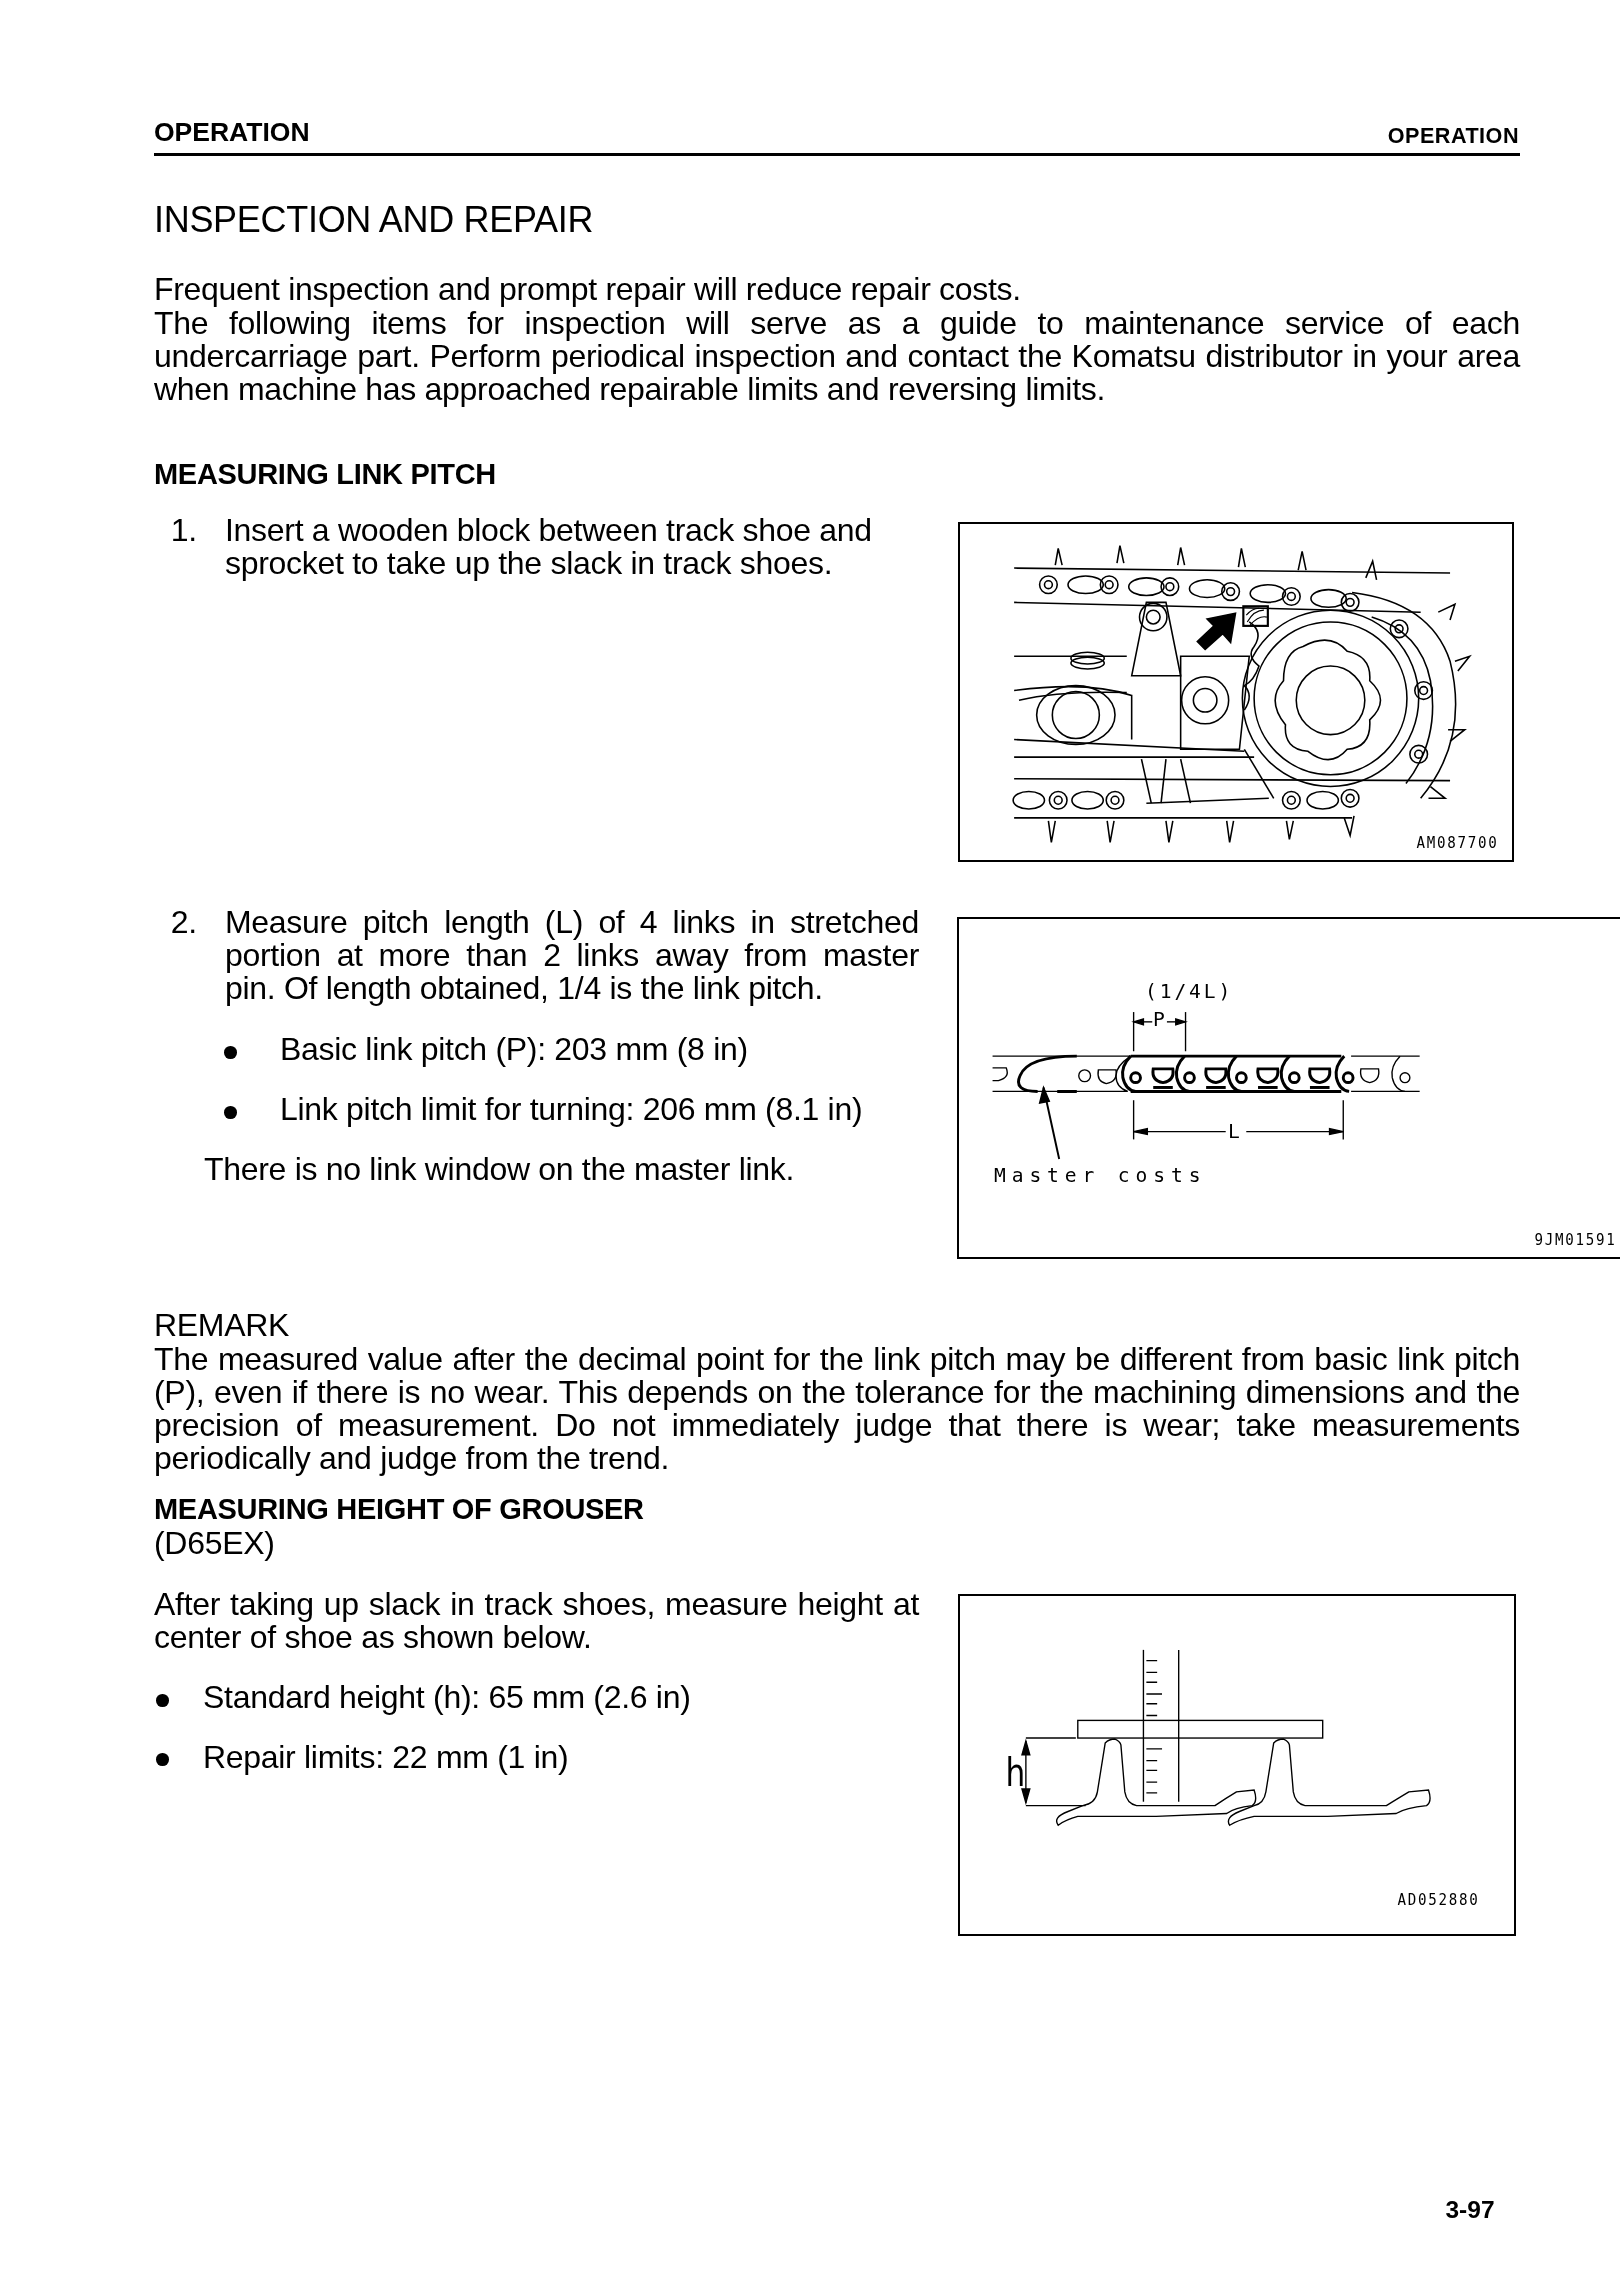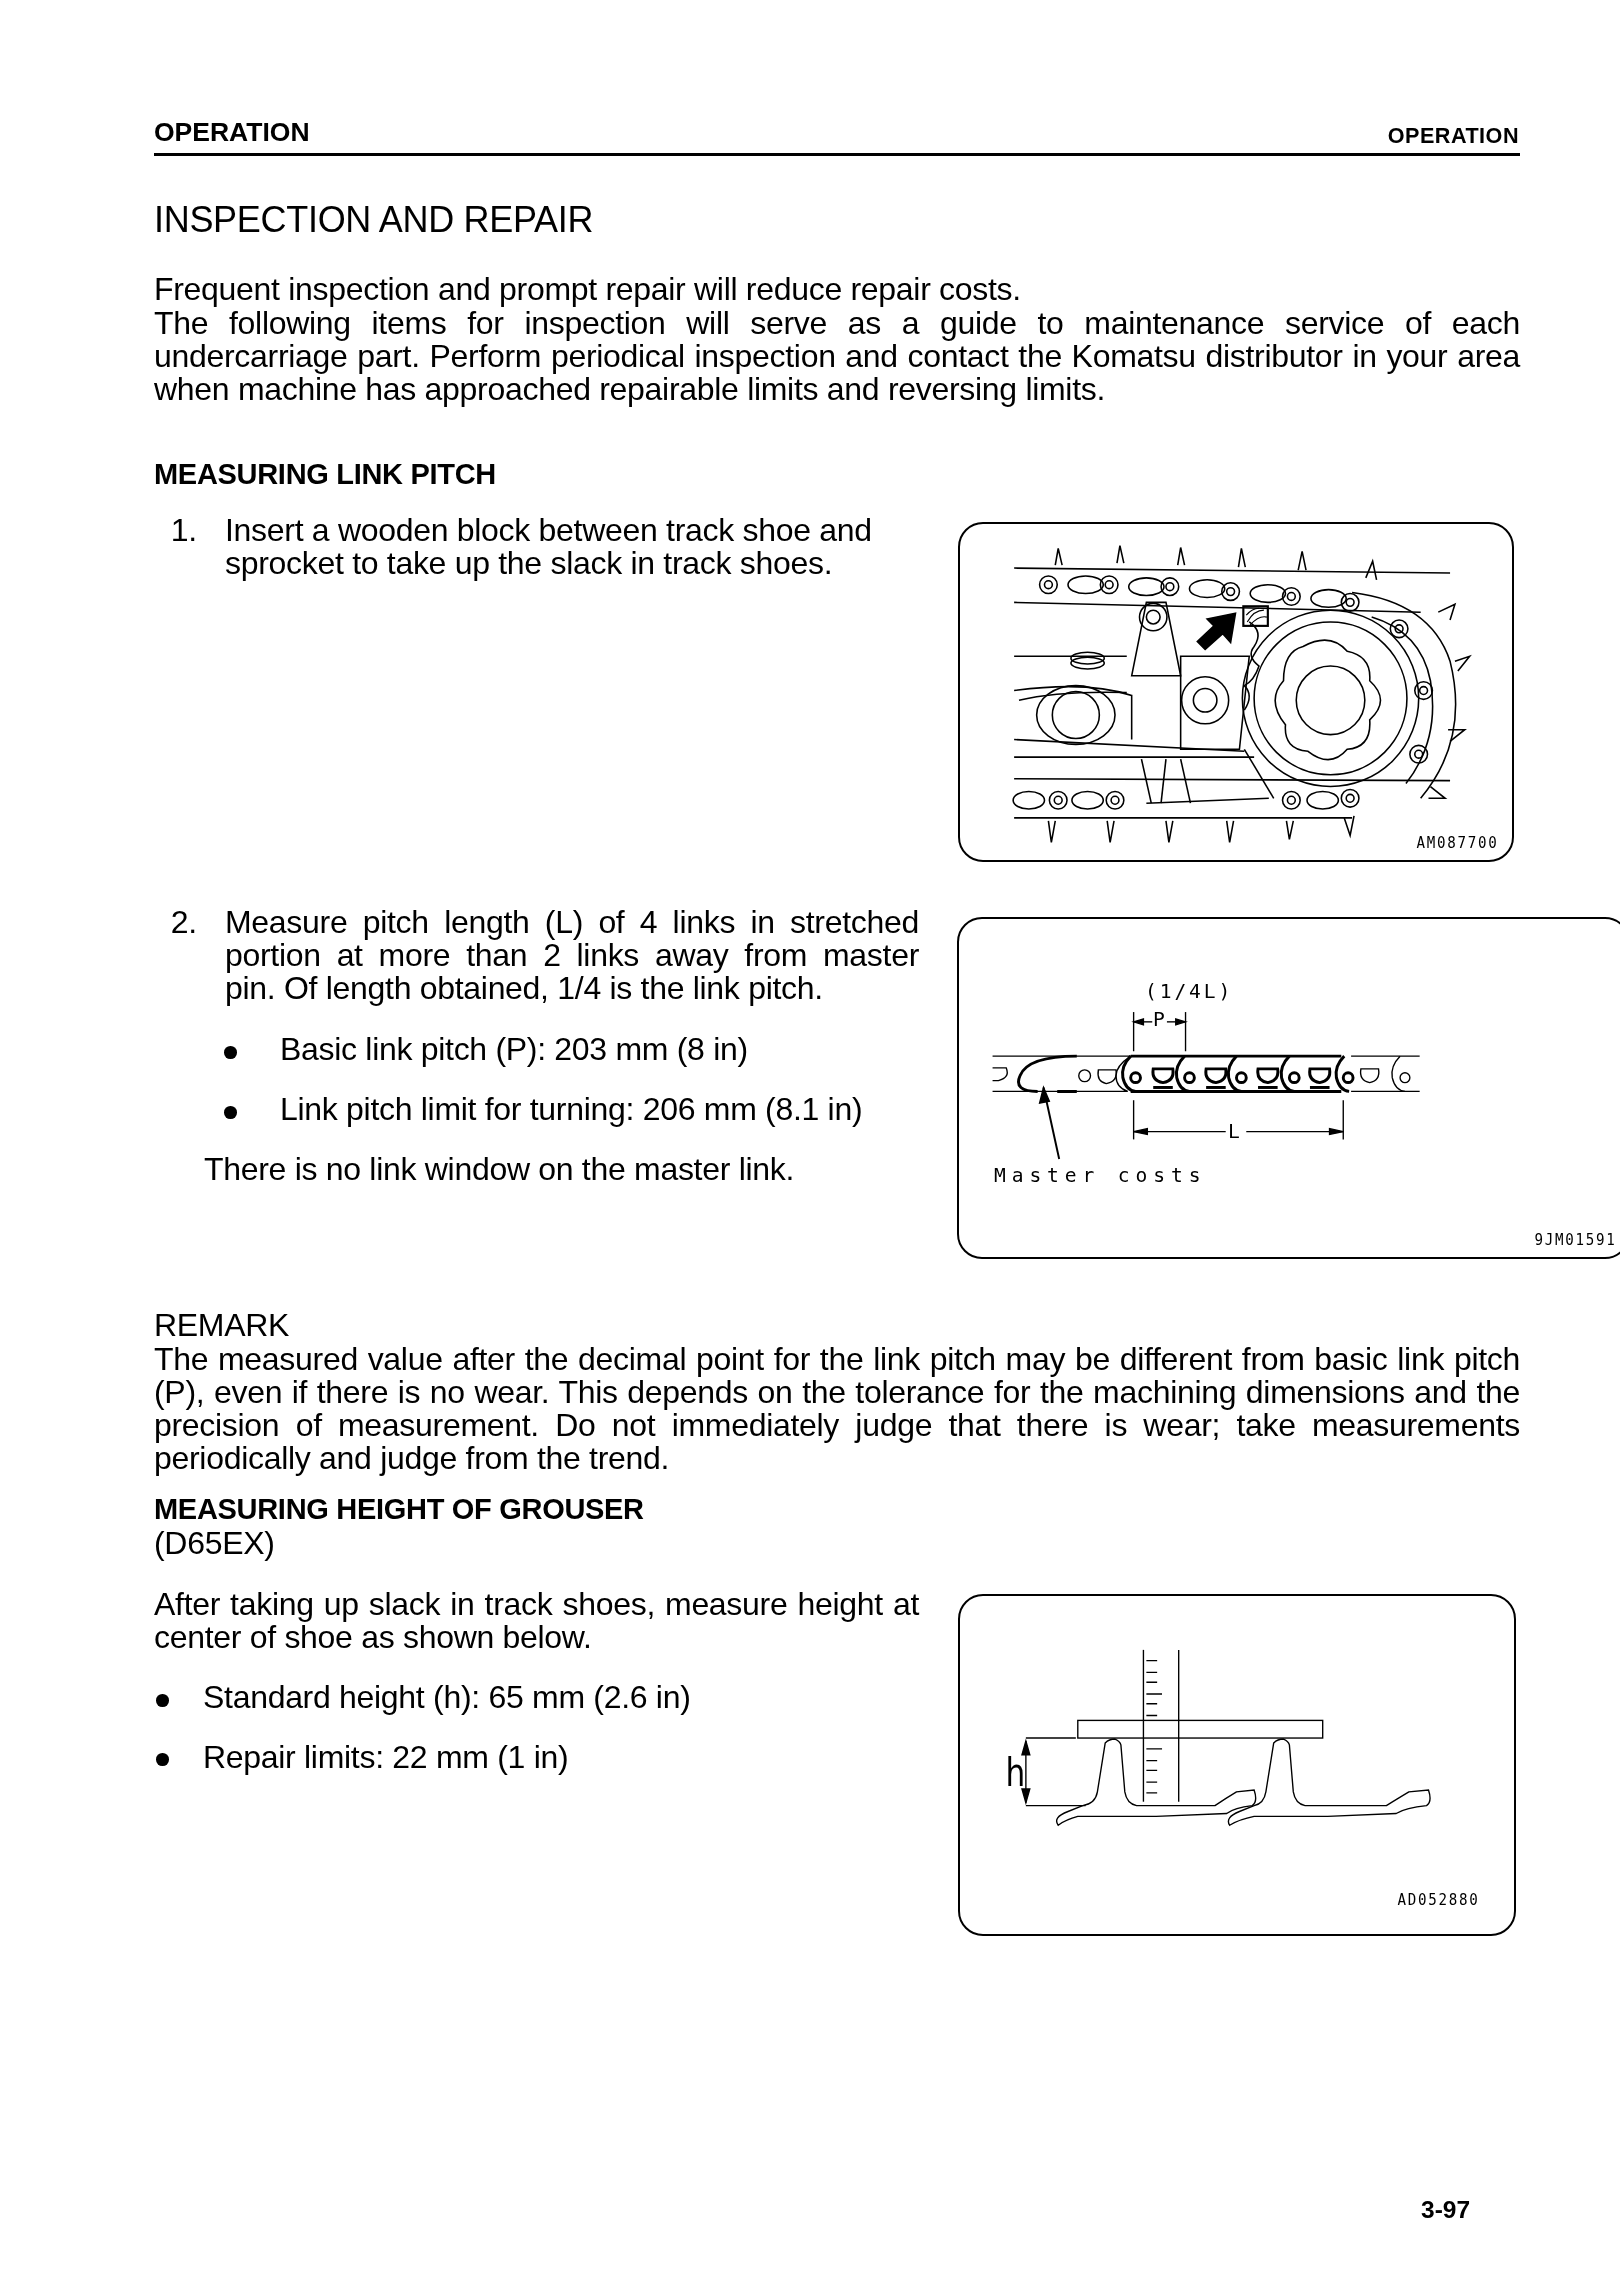--- a/index.html
+++ b/index.html
@@ -8,21 +8,21 @@
   .abs { position: absolute; }
   .hdr { font-weight: bold; font-size: 26.5px; line-height: 29px; }
   .hdr-right { font-weight: bold; font-size: 21.6px; line-height: 29px; text-align: right; letter-spacing: 0.5px; }
   .rule { height: 2.9px; background: #000; }
   .h1 { font-size: 36px; line-height: 43px; font-weight: normal; letter-spacing: -0.3px; }
   .h2 { font-size: 29px; line-height: 35px; font-weight: bold; letter-spacing: -0.3px; }
   .p { font-size: 32px; line-height: 33px; letter-spacing: -0.3px; }
   .justify { text-align: justify; }
   .num { position: absolute; left: 0; }
   .bullet-dot { position: absolute; width: 12.7px; height: 12.7px; background: #000; border-radius: 50%; }
-  .fig { position: absolute; background: #fff; box-sizing: border-box; border-radius: 25px; }
+  .fig { position: absolute; background: #fff; box-sizing: border-box; }
   .fig svg { position: absolute; left: 0; top: 0; }
   .figid { position: absolute; font-family: "DejaVu Sans Mono", monospace; font-size: 16.7px; letter-spacing: 2px; transform: scaleX(0.85); transform-origin: right center; }
   .figlabel { position: absolute; font-family: "DejaVu Sans Mono", monospace; font-size: 19.6px; letter-spacing: 4.9px; }
   .bold { font-weight: normal; }
   .pageno { font-weight: bold; font-size: 24.5px; line-height: 27.4px; }
 </style>
 </head>
 <body>
 
 <div class="abs hdr" style="left:154px; top:118px;">OPERATION</div>
@@ -255,14 +255,14 @@
       <path d="M67 211 L63 197 L71 197 Z" fill="#000"></path>
 
     <path d="M125 214 Q138 212 140 200 L148 150 Q152 146 158 146 Q163 148 164 152 L168 200 Q170 212 180 214 L260 214 Q272 206 282 200 L300 198 Q304 210 298 214 Q280 216 272 222 L200 225 L120 225 Q108 228 100 234 Q94 226 110 220 L125 214"></path>
 
     <path d="M300 214 Q310 212 312 200 L320 150 Q324 146 330 146 Q335 148 336 152 L340 200 Q342 212 352 214 L435 214 Q448 206 458 200 L478 198 Q482 210 476 214 Q455 216 445 222 L375 225 L300 225 Q285 228 275 234 Q270 226 285 220 L300 214"></path>
   </svg>
   <div class="abs" style="left:43px; top:154px; font-size:39px; font-family:'DejaVu Sans', sans-serif; transform:scaleX(0.8);">h</div>
   <div class="figid" style="right:35px; bottom:25.5px;">AD052880</div>
 </div>
 
-<div class="abs pageno" style="left:1421px; width:98px; top:2196px; text-align:left;">3-97</div>
+<div class="abs pageno" style="left:1421px; width:98px; top:2196px; text-align:center;">3-97</div>
 
 
 </body></html>

